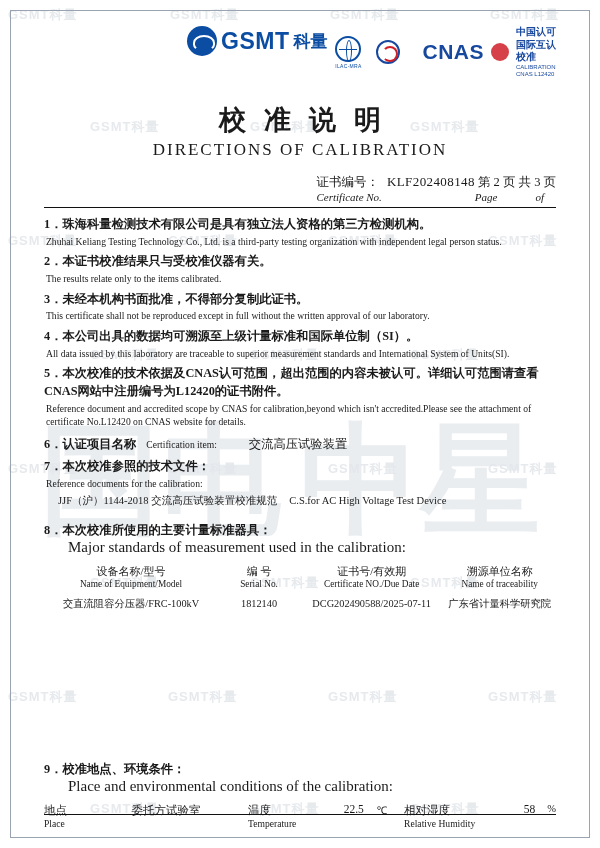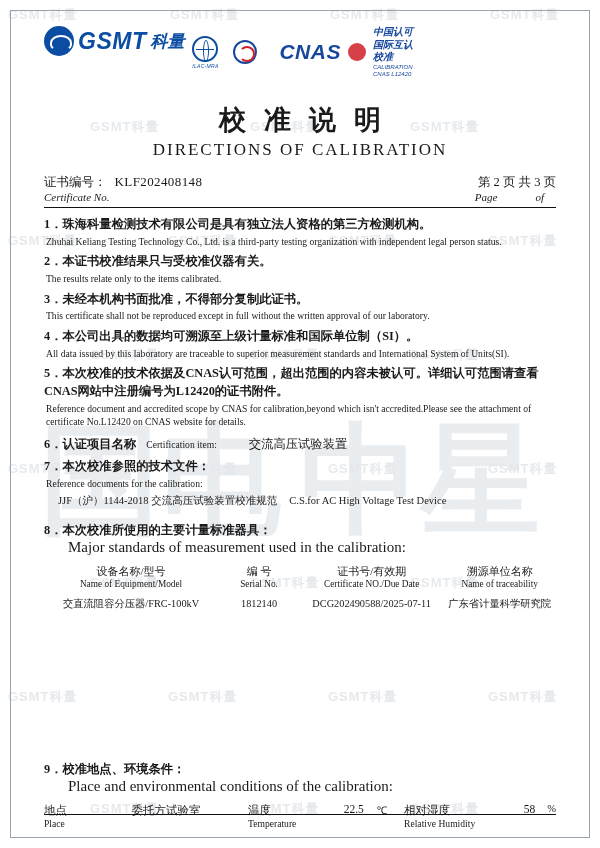--- a/index.html
+++ b/index.html
@@ -45,23 +45,22 @@
     position: absolute;
     left: 0; top: 0; width: 600px; height: 848px;
     padding: 26px 44px 0 44px;
     z-index: 2;
   }
 
   
   .header {
     display: flex;
     align-items: flex-start;
-    justify-content: flex-start;
+    justify-content: flex-end;
     height: 58px;
-    font-style: italic;
   }
   .gsmt {
     display: flex; align-items: center; gap: 4px;
   }
   .gsmt-badge {
     width: 30px; height: 30px; border-radius: 50%;
     background: #0b4da2;
     position: relative;
     display: inline-block;
   }
@@ -151,21 +150,21 @@
     text-align: center;
     font-family: "Liberation Serif", serif;
     font-size: 17px;
     letter-spacing: 2px;
     margin-top: 2px;
   }
 
   
   .cert-row {
     display: flex;
-    justify-content: space-between;
+    justify-content: flex-end;
     align-items: flex-start;
     margin-top: 14px;
     font-size: 12.5px;
   }
   .cert-left .cn, .cert-right .cn { font-size: 12.5px; }
   .cert-left .en, .cert-right .en { font-size: 11px; font-style: italic; }
   .cert-no {
     font-family: "Liberation Serif", serif;
     font-size: 13px;
     margin-left: 8px;

